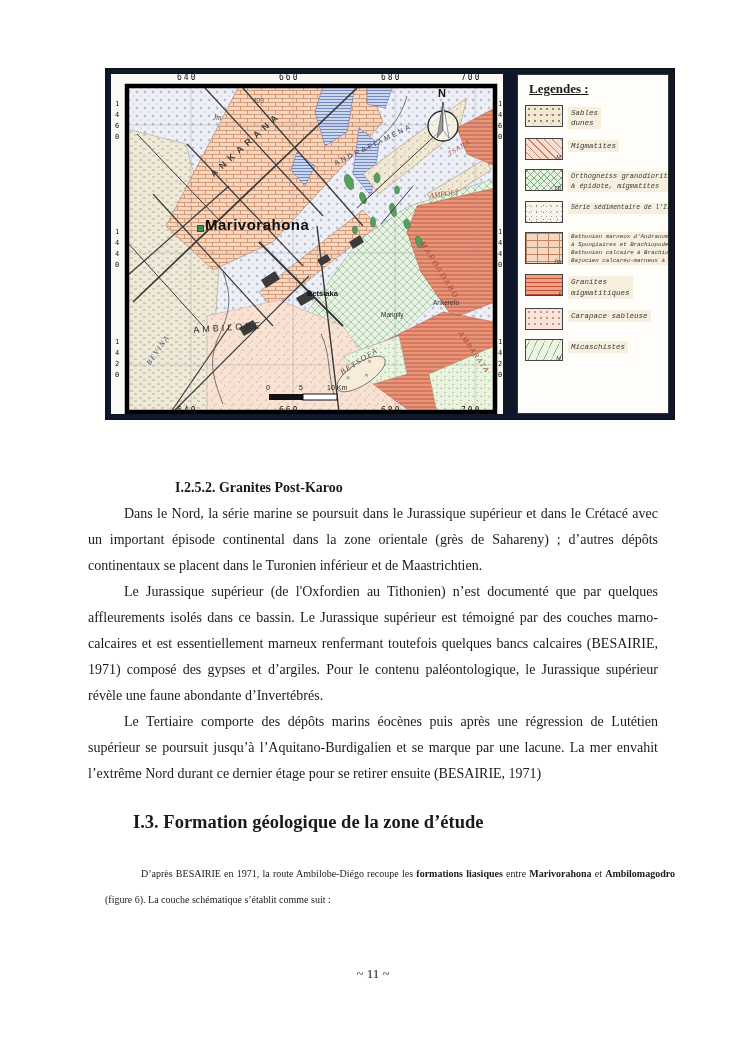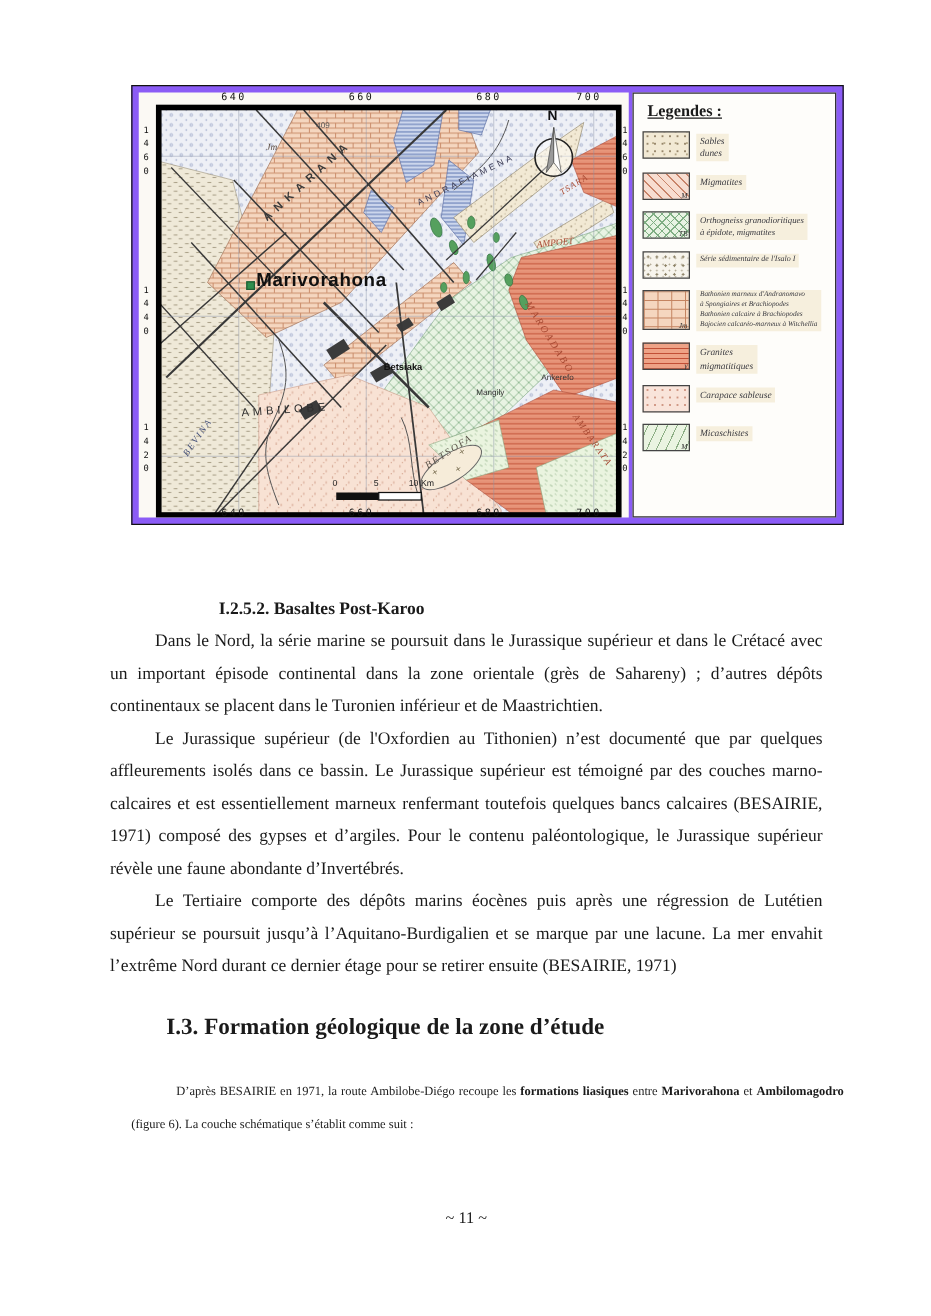--- a/index.html
+++ b/index.html
@@ -3,22 +3,22 @@
 <meta charset="utf-8">
 <style>
   html,body{margin:0;padding:0;}
   body{background:#ffffff;width:745px;height:1053px;position:relative;
        font-family:"Liberation Serif",serif;color:#1a1a1a;}
   .sheet{position:relative;width:745px;height:1053px;overflow:hidden;background:#fff;}
 
   
   .figure-frame{
     position:absolute;left:105px;top:68px;width:558px;
-    border:1.5px solid #111;background:#8b5cf6;
-    padding:5px;display:flex;gap:3px;
+    border:1.5px solid #111;background:#0f172a;
+    padding:5px;display:flex;gap:14px;
   }
   .map-wrap{position:relative;width:392px;height:340px;flex:0 0 auto;background:#fbf9f4;}
   .map-wrap svg{position:absolute;left:0;top:0;}
 
   .mlbl{position:absolute;white-space:nowrap;line-height:1;color:#222;
         font-family:"Liberation Sans",sans-serif;transform-origin:left top;}
   .tick{font-family:"DejaVu Sans Mono",monospace;font-size:8px;letter-spacing:2px;color:#111;}
   .vtick{position:absolute;writing-mode:vertical-rl;text-orientation:upright;
          font-family:"DejaVu Sans Mono",monospace;font-size:7px;letter-spacing:3px;color:#111;line-height:1;}
   .town-main{font-size:15px;font-weight:600;color:#101010;letter-spacing:.5px;}
@@ -28,21 +28,21 @@
   
   .legend{flex:1 1 auto;border:1px solid #333;background:#fefdfa;padding:6px 5px 4px 7px;height:328px;overflow:hidden;}
   .legend-title{font-family:"Liberation Serif",serif;font-weight:bold;font-size:13px;
                 text-decoration:underline;margin:0 0 8px 4px;}
   .legend-item{display:flex;align-items:flex-start;gap:5px;margin-bottom:9px;}
   .swatch{position:relative;flex:0 0 38px;width:38px;height:22px;border:1px solid #444;box-sizing:border-box;}
   .sw-mark{position:absolute;right:1px;bottom:-1px;font-size:6px;font-family:"Liberation Serif",serif;
            font-style:italic;color:#333;}
   .legend-label{font-family:"Liberation Serif",serif;font-style:italic;font-size:7.5px;line-height:1.35;
                 color:#3a3a40;background:#f6efdd;padding:1px 3px;margin-top:2px;}
-  .legend-label div{white-space:nowrap;}
+  .legend-label div{white-space:nowrap;font-family:Liberation Mono, monospace;}
   #legend-items .legend-item:nth-child(3) .legend-label{font-size:7px;}
   #legend-items .legend-item:nth-child(4) .legend-label{font-size:6.4px;}
   #legend-items .legend-item:nth-child(5) .swatch{height:32px;}
   #legend-items .legend-item:nth-child(5) .legend-label{font-size:5.8px;margin-top:0;}
 
   
   .sw-sand{background-color:#f2e9d4;background-image:radial-gradient(#97866a .8px,transparent 1px),radial-gradient(#b5a788 .6px,transparent .8px);background-size:6px 6px,9px 9px;background-position:0 0,3px 4px;}
   .sw-hatch{background-color:#f8ddd0;background-image:repeating-linear-gradient(45deg,transparent 0 4.5px,#c9846a 4.5px 5.5px);}
   .sw-cross{background-color:#e8f3e3;background-image:repeating-linear-gradient(45deg,transparent 0 4px,#7fae83 4px 4.8px),repeating-linear-gradient(-45deg,transparent 0 4px,#7fae83 4px 4.8px);}
   .sw-isalo{background-color:#f7f4ec;background-image:radial-gradient(#8a7f63 .8px,transparent 1px),radial-gradient(#aaa08a .6px,transparent .8px);background-size:7px 7px,5px 5px;background-position:0 0,3px 2px;}
@@ -326,21 +326,21 @@
             </span>
       <span class="legend-label">
               <div>Micaschistes</div>
             </span>
     </div>
   </div>
     </aside>
   </div>
 
 
-  <h3 class="h-sub">I.2.5.2. Basaltes Post-Karoo</h3>
+  <h3 class="h-sub">I.2.5.2. Granites Post-Karoo</h3>
 
   <div class="bodytext">
     <p>Dans le Nord, la série marine se poursuit dans le Jurassique supérieur et dans le Crétacé avec un important épisode continental dans la zone orientale (grès de Sahareny) ; d’autres dépôts continentaux se placent dans le Turonien inférieur et de Maastrichtien.</p>
     <p>Le Jurassique supérieur (de l'Oxfordien au Tithonien) n’est documenté que par quelques affleurements isolés dans ce bassin. Le Jurassique supérieur est témoigné par des couches marno-calcaires et est essentiellement marneux renfermant toutefois quelques bancs calcaires (BESAIRIE, 1971) composé des gypses et d’argiles. Pour le contenu paléontologique, le Jurassique supérieur révèle une faune abondante d’Invertébrés.</p>
     <p>Le Tertiaire comporte des dépôts marins éocènes puis après une régression de Lutétien supérieur se poursuit jusqu’à l’Aquitano-Burdigalien et se marque par une lacune. La mer envahit l’extrême Nord durant ce dernier étage pour se retirer ensuite (BESAIRIE, 1971)</p>
   </div>
 
   <h2 class="h-main">I.3. Formation géologique de la zone d’étude</h2>
 
   <p class="lastpara"><span>D’après BESAIRIE en 1971, la route Ambilobe-Diégo recoupe les </span><b>formations liasiques</b><span> entre </span><b>Marivorahona</b><span> et </span><b>Ambilomagodro</b><span> (figure 6). La couche schématique s’établit comme suit :</span></p>

